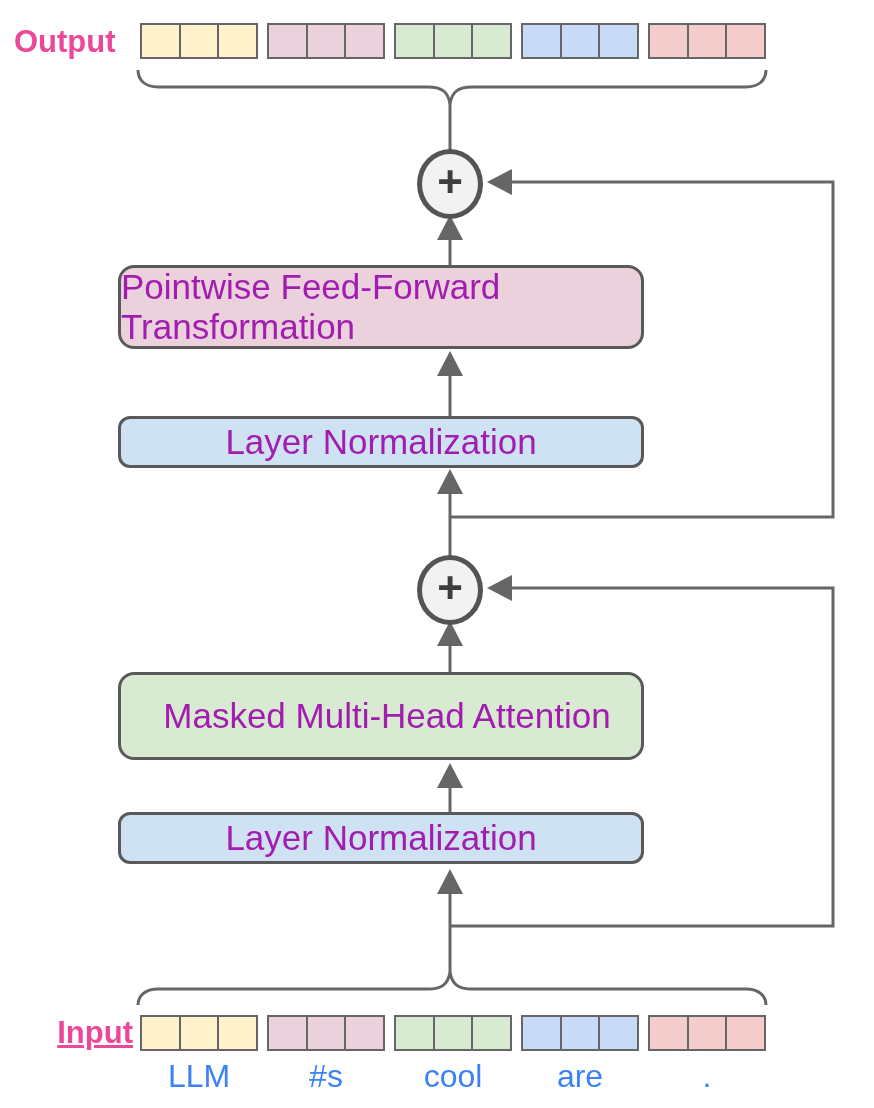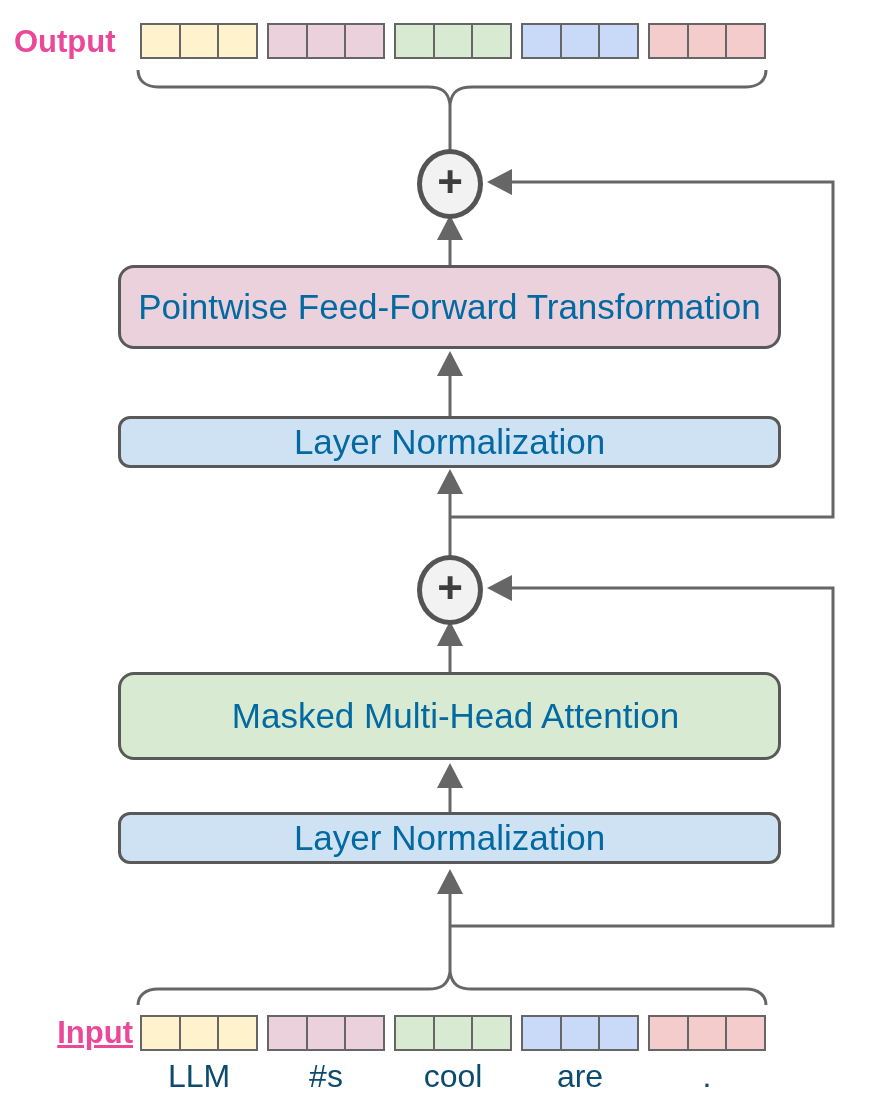--- a/index.html
+++ b/index.html
@@ -15,39 +15,39 @@
   .tok-group{width:118px;height:36px;box-sizing:border-box;border:2px solid #666;display:flex;}
   .tok-cell{flex:1;box-sizing:border-box;border-left:2px solid #666;}
   .tok-cell:first-child{border-left:none;}
 
   
   .side-label{position:absolute;color:#ec4899;font-weight:bold;font-size:31px;z-index:2;}
   .out-label{left:14px;top:24px;}
   .in-label{left:40px;top:1015px;width:93px;height:36px;line-height:36px;text-align:right;text-decoration:underline;}
 
   
-  .block{position:absolute;left:118px;width:663px;box-sizing:border-box;
+  .block{position:absolute;left:118px;width:526px;box-sizing:border-box;
          border:3px solid #595959;display:flex;align-items:center;justify-content:center;
-         font-size:35px;color:#0369a1;z-index:2;}
+         font-size:35px;color:#a21caf;z-index:2;}
   .blk-ffn{top:265px;height:84px;border-radius:16px;}
   .blk-ln1{top:416px;height:52px;border-radius:12px;}
   .blk-attn{top:672px;height:88px;border-radius:16px;padding-left:12px;}
   .blk-ln2{top:812px;height:52px;border-radius:12px;}
 
   
   .addc{position:absolute;width:56px;height:56px;border:5px solid #545454;border-radius:50%;
         background:#f2f2f2;display:flex;align-items:center;justify-content:center;
         font-size:44px;font-weight:bold;color:#3d3d3d;z-index:3;padding-bottom:4px;box-sizing:content-box;
         line-height:1;}
   .add1{left:417px;top:149px;}
   .add2{left:417px;top:555px;}
 
   
   .words-row{position:absolute;left:140px;top:1058px;width:628px;display:flex;gap:9px;z-index:2;
-             font-size:32px;color:#0c4a6e;}
+             font-size:32px;color:#3b82f6;}
   .word{width:118px;text-align:center;}
 </style>
 </head>
 <body>
 
 <div class="canvas">
 
   <svg class="wires" width="874" height="1108" viewBox="0 0 874 1108">
 
     <g fill="none" stroke-width="3" stroke="#666666">

